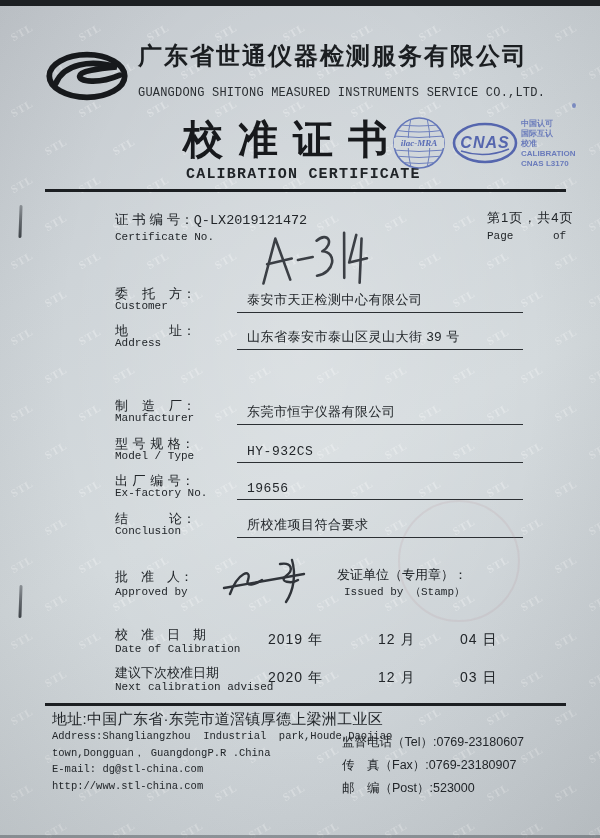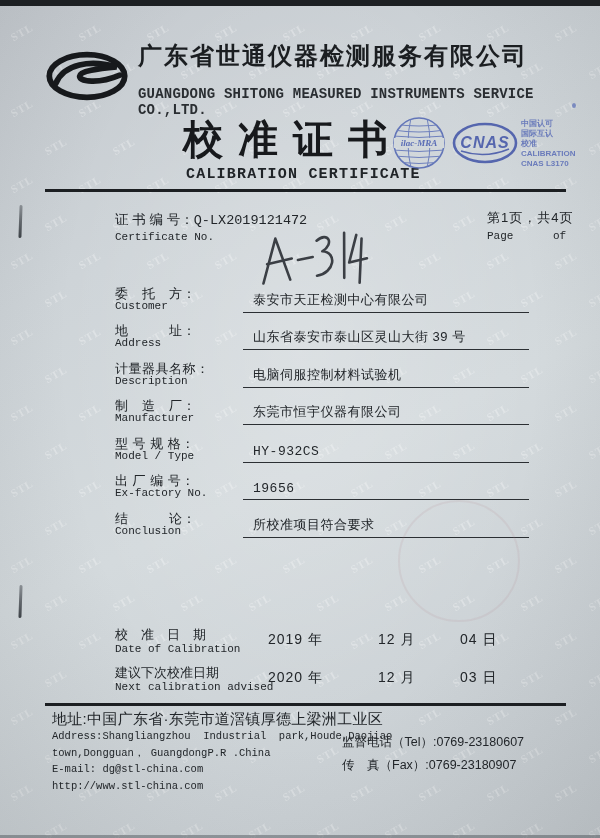--- a/index.html
+++ b/index.html
@@ -15,21 +15,21 @@
   .wm-layer{position:absolute;inset:0;overflow:hidden;pointer-events:none;}
   .wm{position:absolute;transform:rotate(-30deg);font-family:"Liberation Serif",serif;
     font-size:11px;font-weight:bold;letter-spacing:1px;color:rgba(255,255,255,0.30);}
   .pre{white-space:pre;}
   .mono{font-family:"Liberation Mono","DejaVu Sans Mono",monospace;}
   .abs{position:absolute;}
   .visually-hidden{position:absolute;opacity:0;font-size:2px;}
 
   
   .company-cn{left:138px;top:40px;font-size:24px;font-weight:bold;letter-spacing:2px;color:#1b1e21;}
-  .company-en{left:138px;top:86px;font-size:14px;font-weight:bold;letter-spacing:0.2px;color:#2a2e32;}
+  .company-en{left:138px;top:86px;font-size:12px;font-weight:normal;letter-spacing:0.2px;color:#2a2e32;}
   .logo{left:46px;top:50px;}
 
   
   .title-cn{left:183px;top:112px;font-size:40px;font-weight:bold;letter-spacing:15px;color:#17191c;}
   .title-en{left:186px;top:166px;font-size:15px;font-weight:bold;letter-spacing:1.2px;color:#202428;}
   .ilac{left:391px;top:115px;}
   .cnas{left:451px;top:121px;text-align:center;}
   .acc-text{left:521px;top:119px;color:#6a7bbb;font-size:8px;line-height:9.5px;font-weight:bold;}
   .acc-text div{margin:0 0 0.5px 0;}
   .ink-dot{left:572px;top:103px;width:4px;height:5px;background:#5a6db6;border-radius:50%;opacity:0.7;}
@@ -42,21 +42,21 @@
   .certno-cn{left:115px;top:211px;font-size:13.5px;}
   .certno-en{left:115px;top:231px;font-size:11px;}
   .page-cn{left:487px;top:209px;font-size:13px;letter-spacing:1px;}
   .page-en{left:487px;top:230px;font-size:11px;}
   .handwritten{left:252px;top:228px;transform:rotate(-4deg);}
 
   
   .frow{position:absolute;left:0;width:488px;height:36px;}
   .frow .lab-cn{position:absolute;left:115px;top:0;font-size:13px;letter-spacing:0.5px;}
   .frow .lab-en{position:absolute;left:115px;top:15px;font-size:11px;}
-  .frow .fvalue{position:absolute;left:243px;top:-4px;width:286px;height:32px;
+  .frow .fvalue{position:absolute;left:237px;top:-4px;width:286px;height:32px;
     border-bottom:1.5px solid #2b2f33;display:flex;align-items:flex-end;
     padding:0 0 3px 10px;box-sizing:border-box;font-size:13px;letter-spacing:0.5px;}
 
   
   .approval{position:absolute;left:0;top:564px;width:600px;height:60px;}
   .approval .lab-cn{position:absolute;left:115px;top:4px;font-size:13px;}
   .approval .lab-en{position:absolute;left:115px;top:22px;font-size:11px;}
   .approval .sig{position:absolute;left:218px;top:-10px;}
   .approval .issued-cn{position:absolute;left:337px;top:2px;font-size:13px;}
   .approval .issued-en{position:absolute;left:344px;top:20px;font-size:11px;}
@@ -396,25 +396,20 @@
   <div class="frow" style="top:285px">
     <div class="lab-cn pre">委　托　方：</div>
     <div class="lab-en mono">Customer</div>
     <div class="fvalue">泰安市天正检测中心有限公司</div>
   </div>
   <div class="frow" style="top:322px">
     <div class="lab-cn pre">地　　　址：</div>
     <div class="lab-en mono">Address</div>
     <div class="fvalue">山东省泰安市泰山区灵山大街 39 号</div>
   </div>
-  <div class="frow" style="top:360px">
-    <div class="lab-cn pre">计量器具名称：</div>
-    <div class="lab-en mono">Description</div>
-    <div class="fvalue">电脑伺服控制材料试验机</div>
-  </div>
   <div class="frow" style="top:397px">
     <div class="lab-cn pre">制　造　厂：</div>
     <div class="lab-en mono">Manufacturer</div>
     <div class="fvalue">东莞市恒宇仪器有限公司</div>
   </div>
   <div class="frow" style="top:435px">
     <div class="lab-cn pre">型 号 规 格：</div>
     <div class="lab-en mono">Model / Type</div>
     <div class="fvalue mono">HY-932CS</div>
   </div>
@@ -423,20 +418,36 @@
     <div class="lab-en mono">Ex-factory No.</div>
     <div class="fvalue mono">19656</div>
   </div>
   <div class="frow" style="top:510px">
     <div class="lab-cn pre">结　　　论：</div>
     <div class="lab-en mono">Conclusion</div>
     <div class="fvalue">所校准项目符合要求</div>
   </div>
 
   <div class="stamp-ghost abs"></div>
+  <div class="approval">
+    <div class="lab-cn pre">批　准　人：</div>
+    <div class="lab-en mono">Approved by</div>
+    <div class="sig">
+      <svg width="110" height="56" viewBox="0 0 110 56">
+        <g fill="none" stroke="#30343a" stroke-width="2.4" stroke-linecap="round" stroke-linejoin="round">
+          <path d="M12,40 C20,18 34,14 30,26 C27,34 38,30 44,26"></path>
+          <path d="M6,34 L86,20"></path>
+          <path d="M62,10 C74,8 76,16 68,22 C60,28 74,30 80,26"></path>
+          <path d="M74,6 C78,20 76,36 68,48"></path>
+        </g>
+      </svg>
+    </div>
+    <div class="issued-cn">发证单位（专用章）：</div>
+    <div class="issued-en mono">Issued by （Stamp）</div>
+  </div>
 
   <div class="drow" style="top:622px">
     <div class="lab-cn pre">校　准　日　期</div>
     <div class="lab-en mono">Date of Calibration</div>
     <div class="v vy">2019 年</div>
     <div class="v vm">12 月</div>
     <div class="v vd">04 日</div>
   </div>
   <div class="drow" style="top:660px">
     <div class="lab-cn pre">建议下次校准日期</div>
@@ -447,13 +458,14 @@
   </div>
 
   <div class="abs rule r2"></div>
   <div class="abs f-addr-cn">地址:中国广东省·东莞市道滘镇厚德上梁洲工业区</div>
   <div class="abs f-addr-en1 mono pre">Address:Shangliangzhou  Industrial  park,Houde,Daojiao</div>
   <div class="abs f-addr-en2 mono pre">town,Dongguan， GuangdongP.R .China</div>
   <div class="abs f-email mono">E-mail: dg@stl-china.com</div>
   <div class="abs f-web mono">http://www.stl-china.com</div>
   <div class="abs f-tel2">监督电话（Tel）:0769-23180607</div>
   <div class="abs f-fax pre">传　真（Fax）:0769-23180907</div>
+  <div class="abs f-post pre">邮　编（Post）:523000</div>
 </div>
 
 </body></html>

